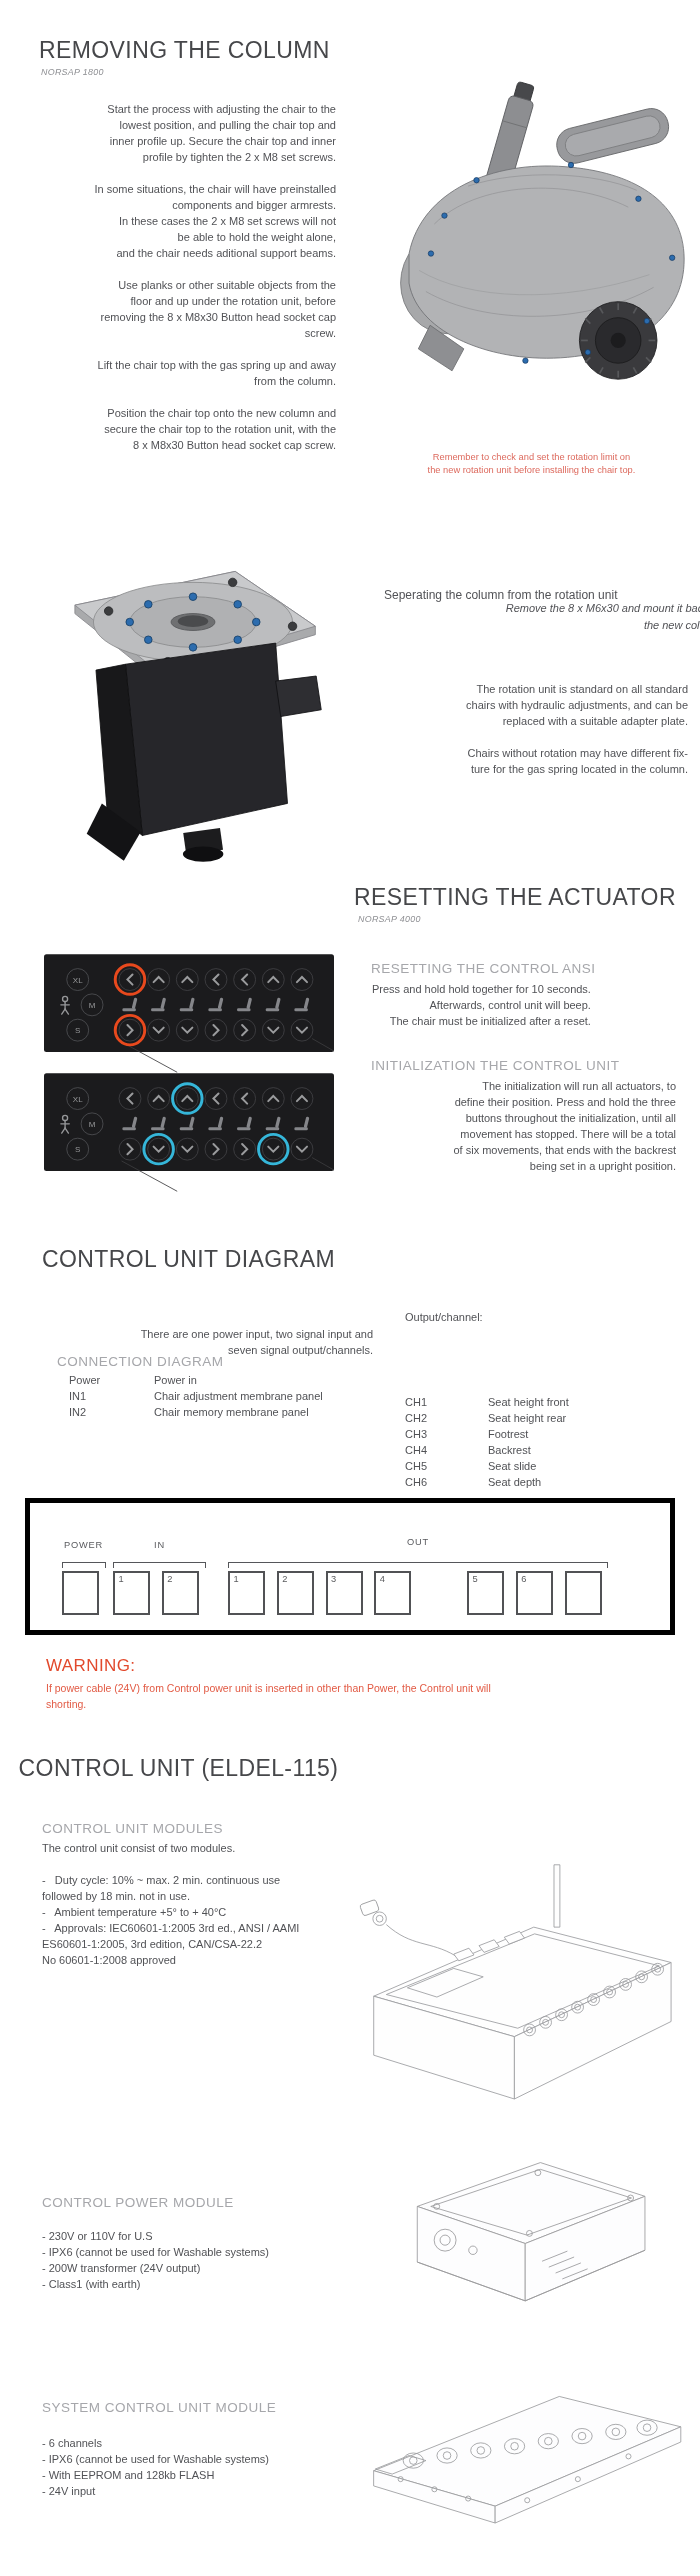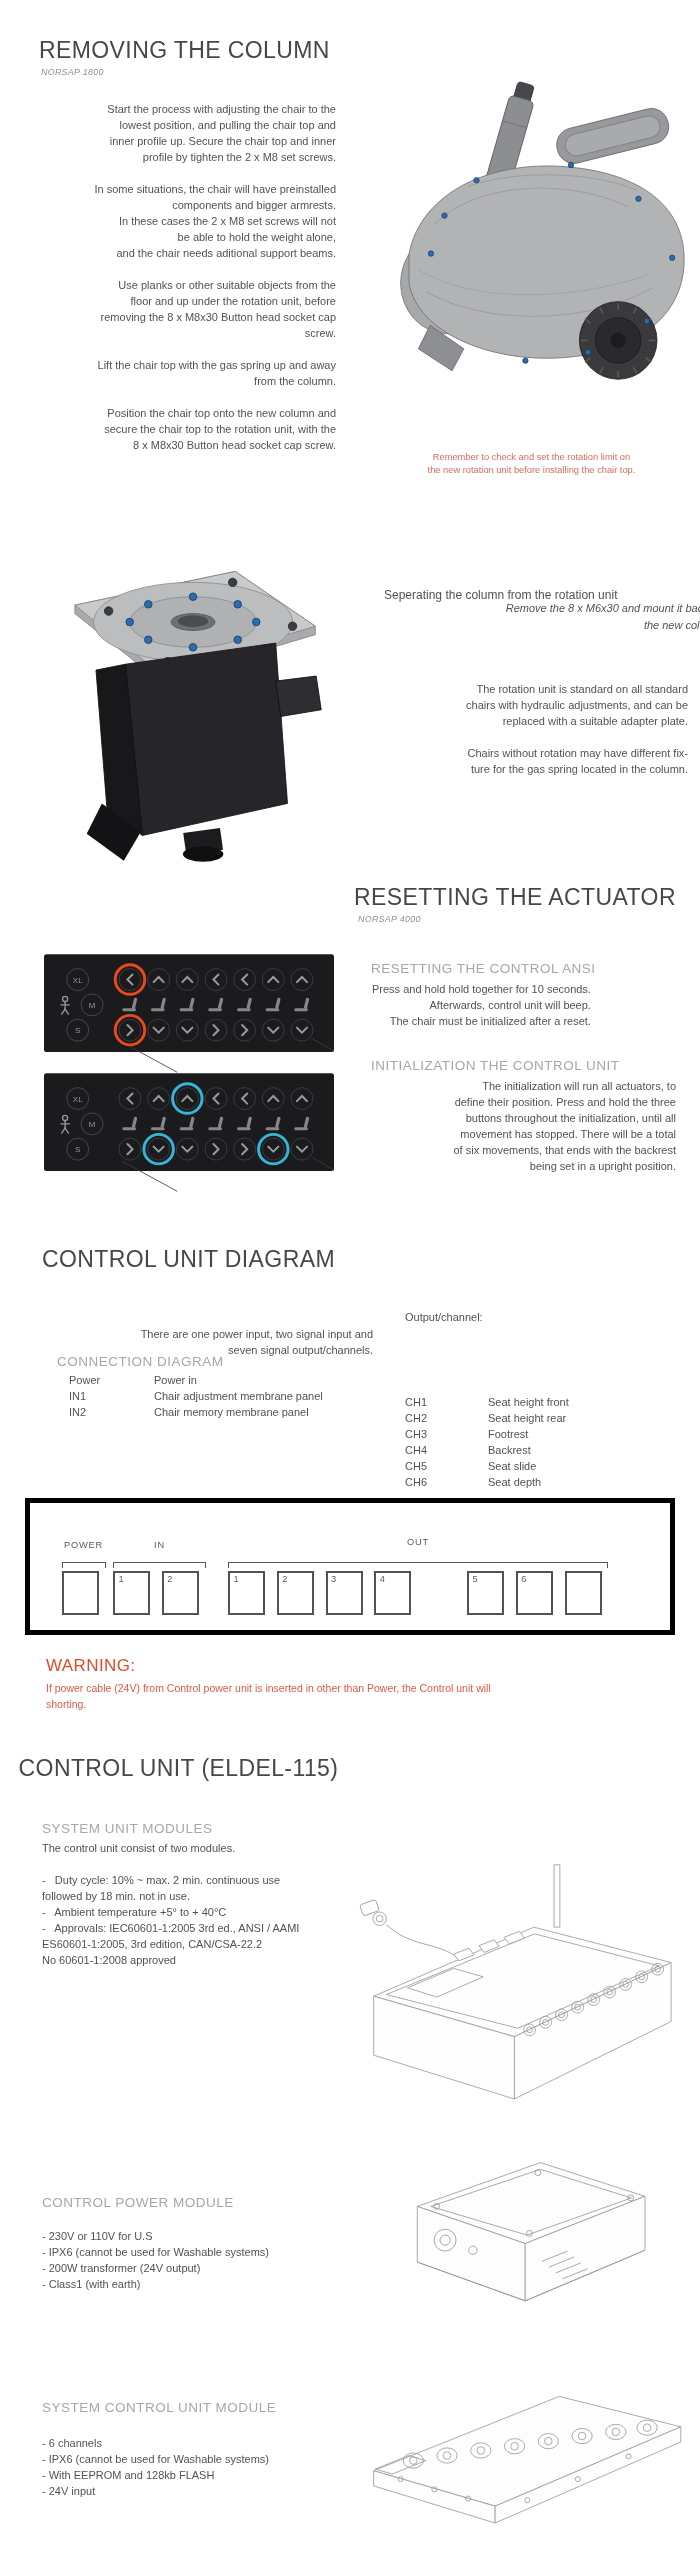--- a/index.html
+++ b/index.html
@@ -326,21 +326,21 @@
         <div class="port"></div>
       </div>
   </div>
 
   <div class="abs warn-title" style="left:46px; top:1656px;">WARNING:</div>
   <div class="abs warn-text" style="left:46px; top:1680px;">If power cable (24V) from Control power unit is inserted in other than Power, the Control unit will
 shorting.</div>
 
   <div class="abs t1" style="left:18.6px; top:1755px;">CONTROL UNIT (ELDEL-115)</div>
 
-  <div class="abs gh" style="left:42px; top:1821px;">SYSTEM UNIT  MODULES</div>
+  <div class="abs gh" style="left:42px; top:1821px;">CONTROL UNIT  MODULES</div>
   <div class="abs body" style="left:42px; top:1840px;">The control unit consist of two modules.</div>
   <div class="abs bullets" style="left:42px; top:1872px; width:338px;">
       <div>-   Duty cycle: 10% ~ max. 2 min. continuous use
 followed by 18 min. not in use.</div>
       <div>-   Ambient temperature +5° to + 40°C</div>
       <div>-   Approvals: IEC60601-1:2005 3rd ed., ANSI / AAMI
 ES60601-1:2005, 3rd edition, CAN/CSA-22.2
 No 60601-1:2008 approved</div>
     </div>
 

